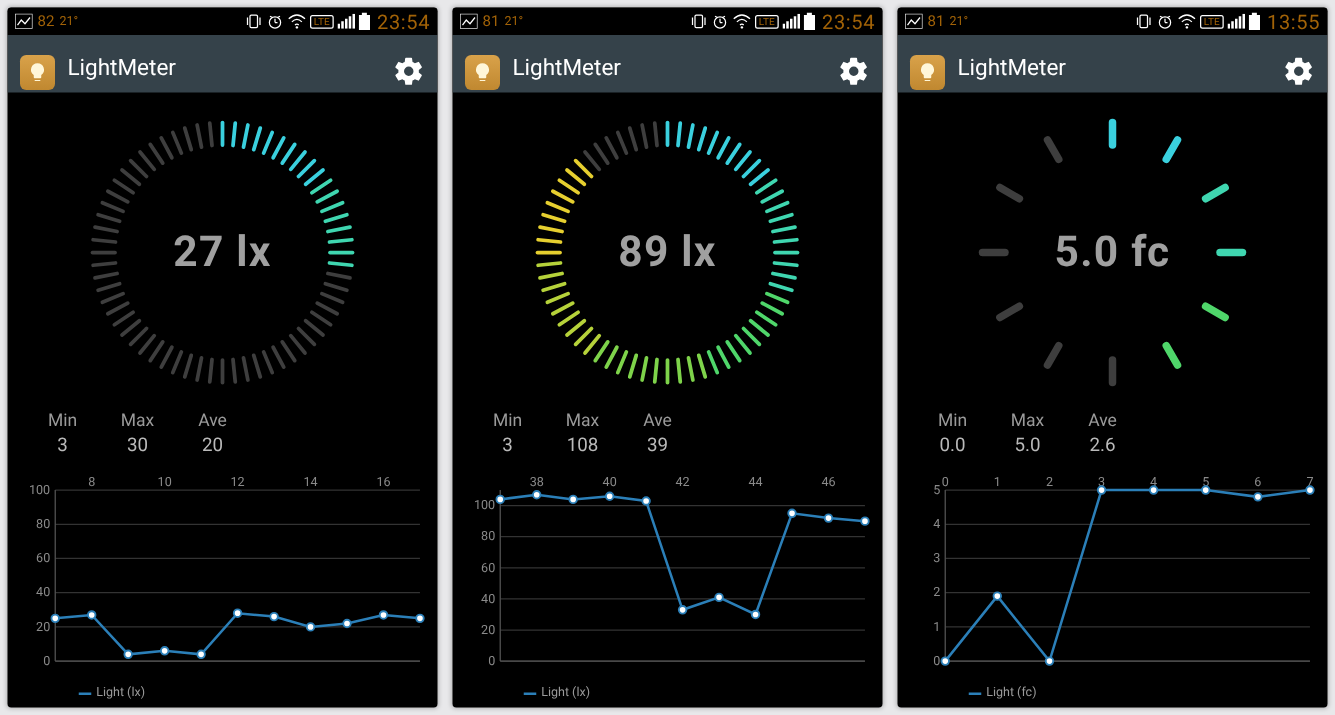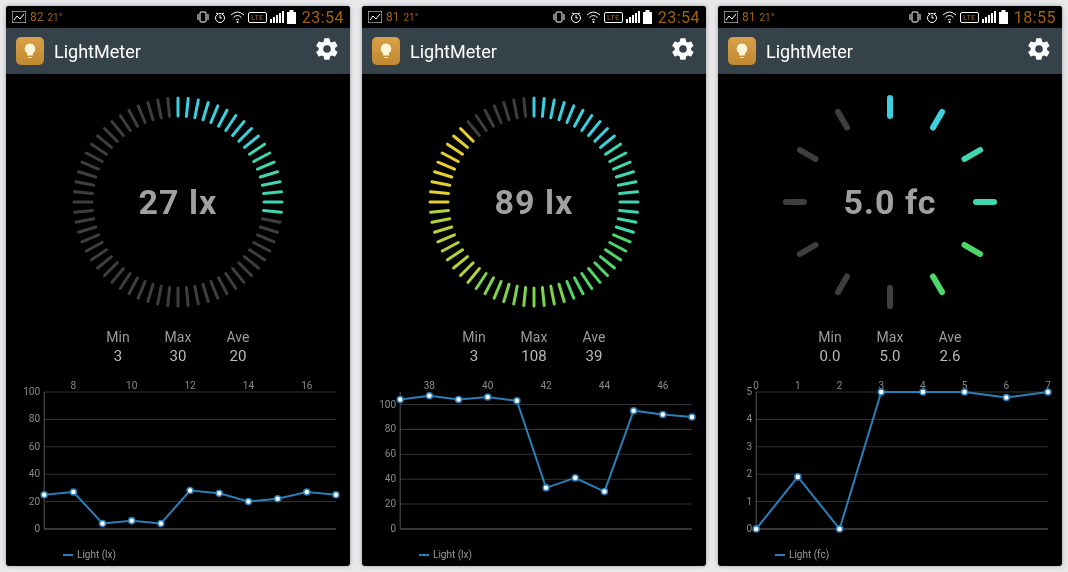--- a/index.html
+++ b/index.html
@@ -38,22 +38,21 @@
   .status-left { display: flex; align-items: center; gap: 4px; }
   .status-right { display: flex; align-items: center; gap: 3px; }
   .status-right svg, .status-left svg { display: block; }
   .status-right .clock { font-size: 16px; margin-left: 3px; letter-spacing: 0.5px; }
   
   .app-bar {
     height: 46px;
     background: #35424a;
     color: #fff;
     display: flex;
-    align-items: center;
-    padding: 0 10px;
+    padding: 16px 10px;
     gap: 10px;
   }
   .app-icon {
     width: 28px; height: 28px;
     background: linear-gradient(#d9a24a,#c08830);
     border-radius: 5px;
     display: flex; align-items: center; justify-content: center;
   }
   .app-title { flex: 1; font-size: 18px; font-weight: 400; }
   .gear { cursor: pointer; }
@@ -68,21 +67,21 @@
   .gauge-svg { position: absolute; top: 50%; left: 50%; transform: translate(-50%,-50%); }
   .gauge-value {
     color: #a0a0a0;
     font-size: 34px;
     font-weight: 700;
     letter-spacing: 1px;
   }
   
   .stats {
     display: flex;
-    justify-content: center;
+    justify-content: flex-start;
     padding: 0 14px 4px;
     color: #8a8a8a;
   }
   .stat { text-align: center; min-width: 60px; }
   .stat-label { font-size: 14px; color: #9a9a9a; }
   .stat-value { font-size: 15px; color: #bababa; margin-top: 2px; }
   
   .chart-wrap {
     flex: 1;
     padding: 0 8px 6px 8px;
@@ -529,21 +528,21 @@
             <rect x="9" y="2" width="2" height="10" fill="#fff"></rect>
             <rect x="12" y="0" width="2" height="12" fill="#fff"></rect>
           </svg>
     </span>
     <span>
       <svg width="9" height="14">
             <rect x="0" y="2" width="9" height="12" fill="#fff"></rect>
             <rect x="2.5" y="0" width="4" height="2" fill="#fff"></rect>
           </svg>
     </span>
-    <span class="clock">18:55</span>
+    <span class="clock">13:55</span>
   </div>
     </div>
     <div class="app-bar">
       <div class="app-icon">
         <svg width="18" height="18" viewBox="0 0 24 24">
           <path fill="#fff6d8" d="M9 21h6v-1H9Zm3-19a7 7 0 0 0-4 12.7V17a1 1 0 0 0 1 1h6a1 1 0 0 0 1-1v-2.3A7 7 0 0 0 12 2Z"></path>
         </svg>
       </div>
       <div class="app-title">LightMeter</div>
       <div class="gear"><svg width="26" height="26" viewBox="0 0 24 24" fill="#fff">

